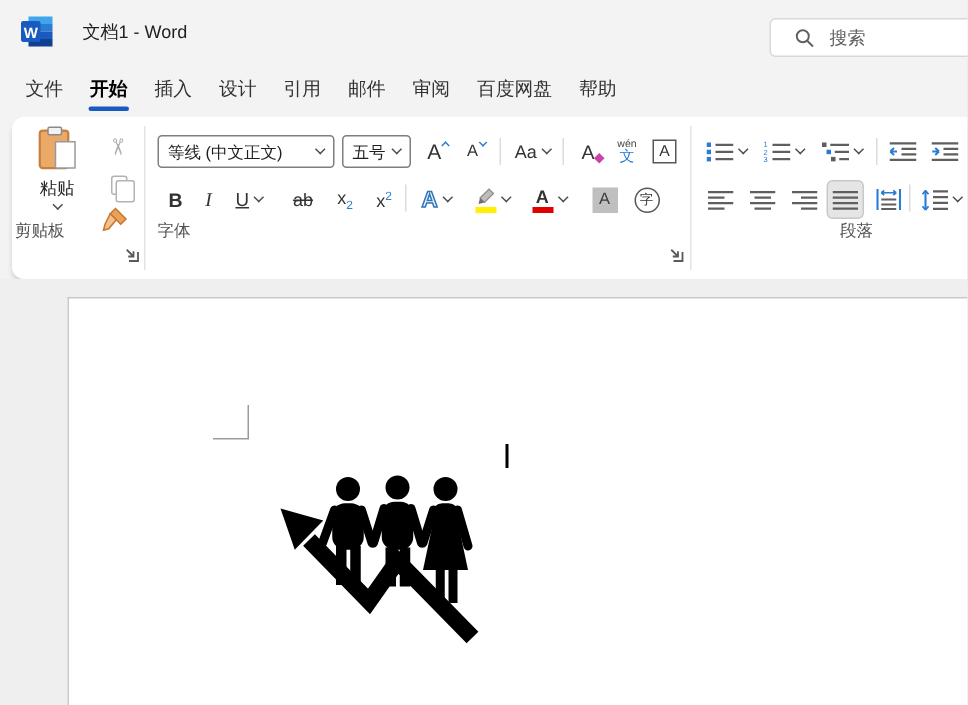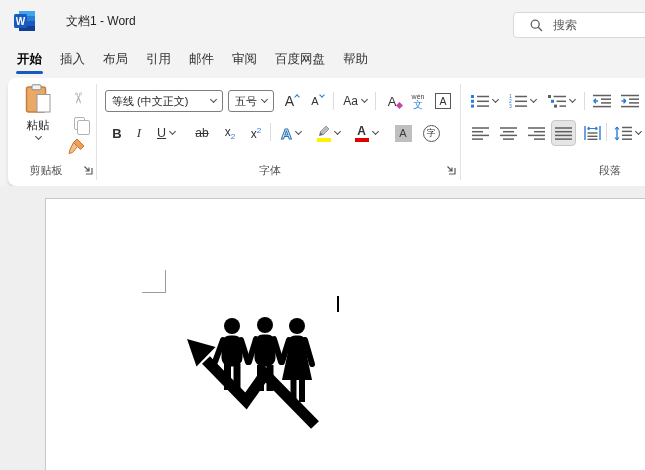--- a/index.html
+++ b/index.html
@@ -2,38 +2,38 @@
 <html><head>
 <meta charset="utf-8">
 <style>
   * { margin:0; padding:0; box-sizing:border-box; }
   body { background:#ccc; font-family:"Liberation Sans", sans-serif; }
   .app { position:relative; width:645px; height:470px; background:#F3F3F3; overflow:hidden; }
 
   
   .titlebar { position:absolute; left:0; top:0; width:645px; height:40px; background:#F3F3F3; }
   .word-logo { position:absolute; left:14px; top:10px; width:22px; height:22px; }
-  .doc-title { position:absolute; left:66px; top:13px; font-size:12px; color:#1e1e1e; }
+  .doc-title { position:absolute; left:55px; top:13px; font-size:12px; color:#1e1e1e; }
   .searchbox { position:absolute; left:513px; top:12px; width:150px; height:26px; background:#fff;
                border:1px solid #D8D8D8; border-radius:4px; display:flex; align-items:center;
                padding-left:16px; gap:10px; font-size:12px; color:#5f5f5f; }
 
   
   .tabrow { position:absolute; left:8px; top:44px; height:34px; display:flex; align-items:center; }
   .tab { padding:7px 9px 11px 9px; font-size:12.5px; color:#323232; position:relative; cursor:default; white-space:nowrap; }
   .tab.active { font-weight:bold; color:#000; }
   .tab.active::after { content:""; position:absolute; left:8px; right:8px; bottom:5px; height:3px;
                        background:#185ABD; border-radius:2px; }
 
   
   .ribbon { position:absolute; left:8px; top:78px; width:637px; height:108px; background:#FFFFFF;
             border-radius:8px 0 0 8px; box-shadow:0 3px 4px -1px rgba(0,0,0,.18); }
   .gdiv { position:absolute; top:6px; height:96px; width:1px; background:#E3E3E3; }
   .vsep { position:absolute; width:1px; height:18px; background:#DCDCDC; }
-  .grouplabel { position:absolute; top:85px; font-size:11px; color:#525252; text-align:center; }
+  .grouplabel { position:absolute; top:68px; font-size:11px; color:#525252; text-align:left; }
   .launcher { position:absolute; width:12px; height:12px; }
   .rbtn { position:absolute; display:flex; align-items:center; justify-content:center; height:22px; cursor:default; }
   .row2 .rbtn, .rbtn.r2 { height:26px; }
   .chev { display:inline-block; width:5px; height:5px; border-right:1.2px solid #4c4c4c;
           border-bottom:1.2px solid #4c4c4c; transform:rotate(45deg); margin-left:4px; position:relative; top:-2px; }
   .chev.blue { border-color:#2B7CD3; width:4px; height:4px; margin-left:1px; }
   .chev.up { transform:rotate(225deg); top:2px; }
 
   
   .paste-btn { position:absolute; left:6px; top:6px; width:48px; height:74px; display:flex;
@@ -103,23 +103,24 @@
     <div class="searchbox">
       <svg width="13" height="13" viewBox="0 0 13 13">
         <circle cx="5.2" cy="5.2" r="4" fill="none" stroke="#5f5f5f" stroke-width="1.3"></circle>
         <line x1="8.3" y1="8.3" x2="12" y2="12" stroke="#5f5f5f" stroke-width="1.3"></line>
       </svg>
       <span>搜索</span>
     </div>
   </div>
 
   <div class="tabrow">
+    <div class="tab">文件</div>
     <div class="tab active">开始</div>
     <div class="tab">插入</div>
-    <div class="tab">布局</div>
+    <div class="tab">设计</div>
     <div class="tab">引用</div>
     <div class="tab">邮件</div>
     <div class="tab">审阅</div>
     <div class="tab">百度网盘</div>
     <div class="tab">帮助</div>
   </div>
 
   <div class="ribbon">
 
     <div class="paste-btn">

